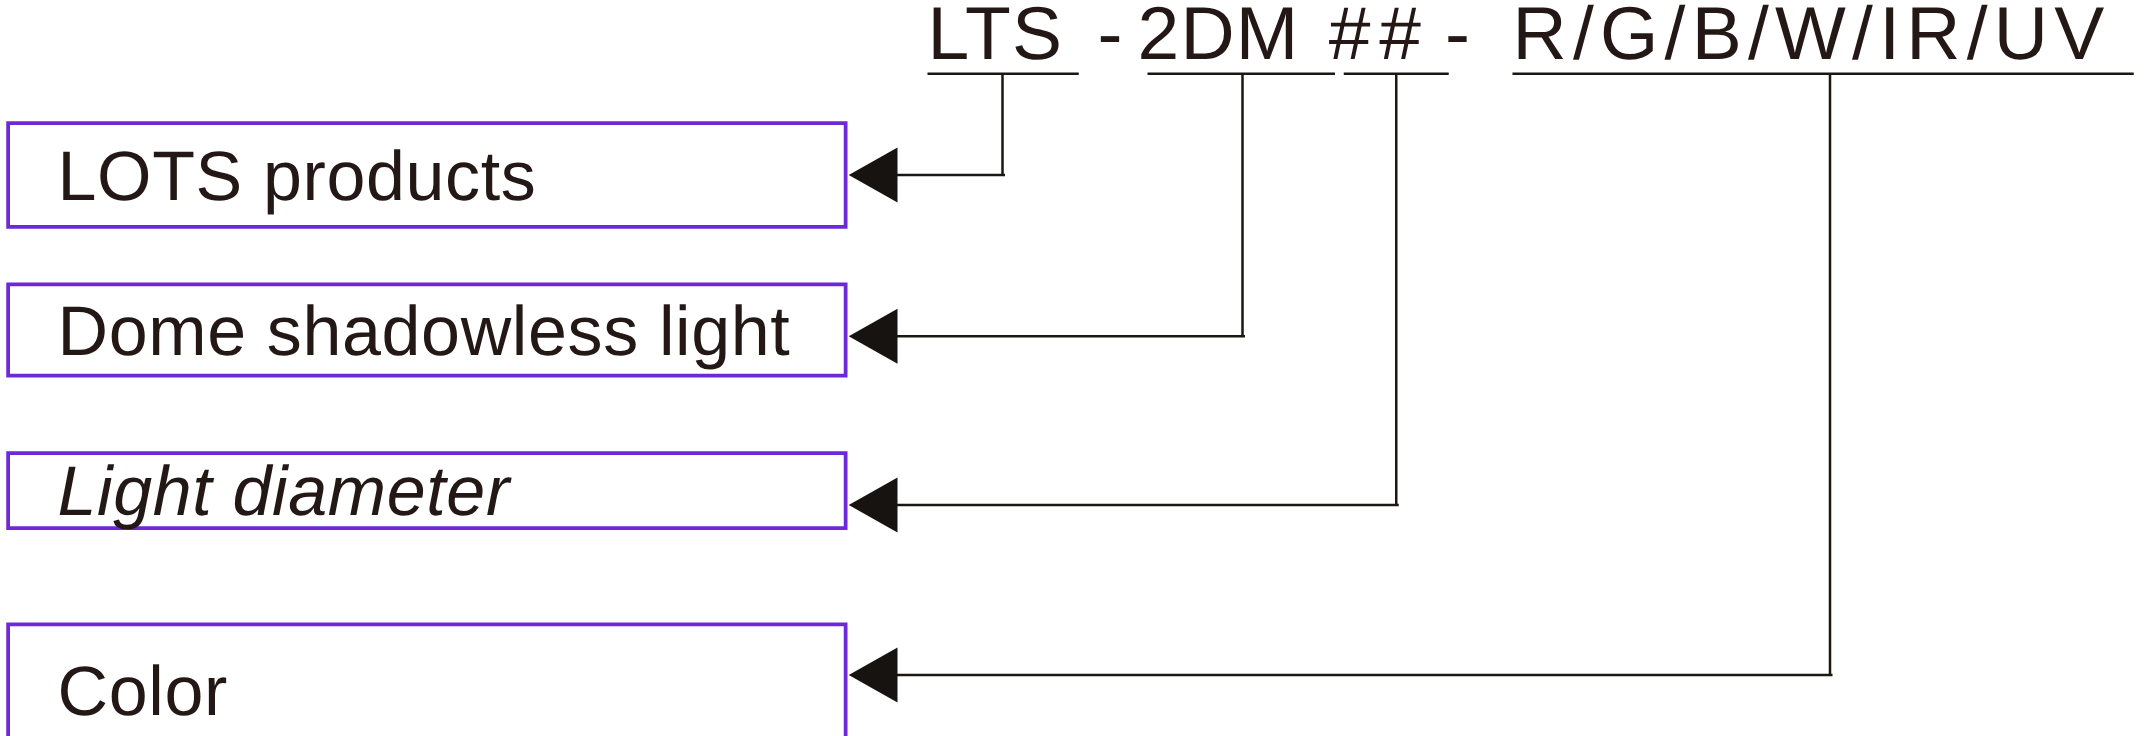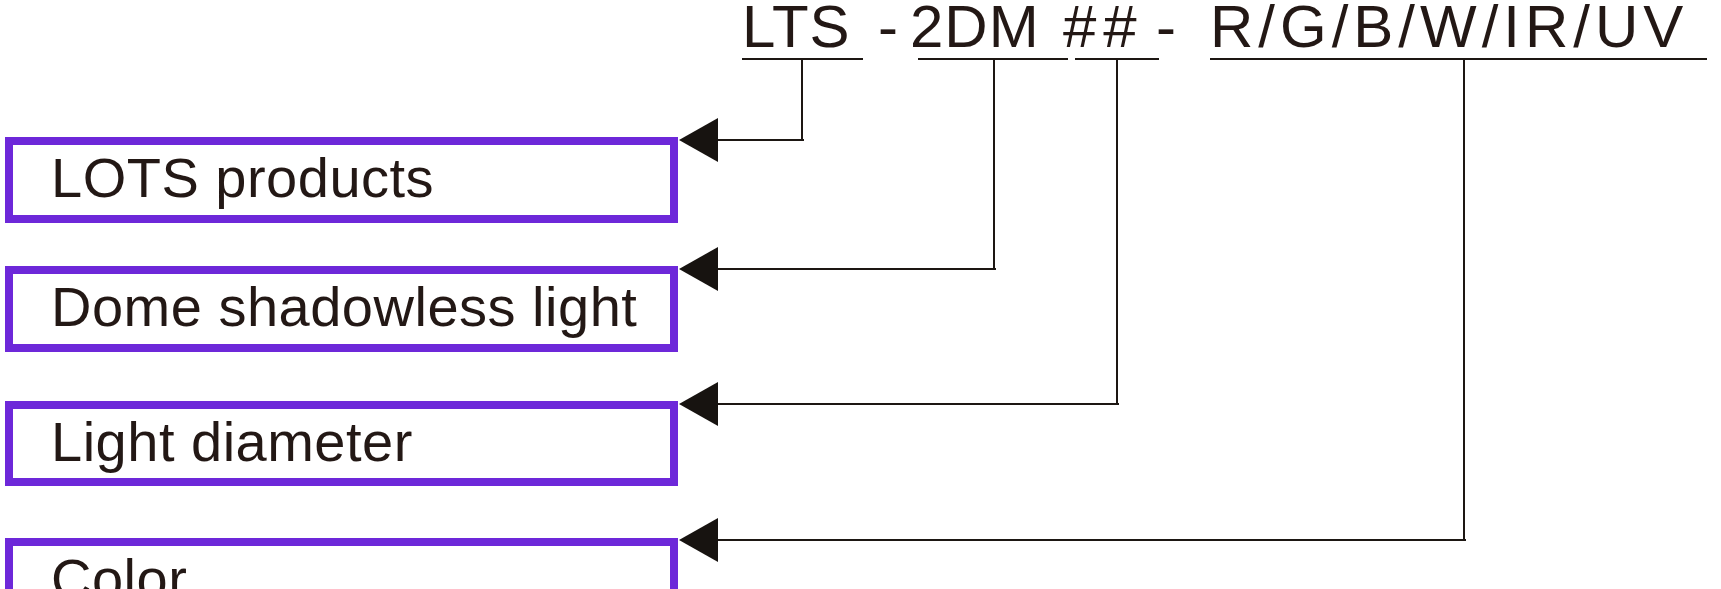--- a/index.html
+++ b/index.html
@@ -9,35 +9,34 @@
     background:#ffffff;
     font-family:"Liberation Sans", sans-serif;
     overflow:hidden;
     padding-left:43px;
   }
   
   .label-box{
     position:absolute;
     left:5px;width:673px;
     box-sizing:border-box;
-    border:8px solid #6d28d9;
+    border:3px solid #6d28d9;
     background:#ffffff;
-    display:flex;align-items:flex-start;
+    display:flex;align-items:center;
     padding-left:38px;
-    margin-top:40px;
   }
   .label-box .box-text{
     font-size:56px;
     color:#231815;
     letter-spacing:0.5px;
     white-space:nowrap;
   }
   #box-1{top:97px;height:86px;}
-  #box-2{top:226px;height:86px;}
-  #box-3{top:361px;height:85px;}
+  #box-2{top:226px;height:76px;}
+  #box-3{top:361px;height:63px;font-style:italic;}
   #box-4{top:498px;height:108px;}
   
   .code-seg{
     position:absolute;
     top:-4px;
     font-size:60px;
     line-height:62px;
     color:#231815;
     letter-spacing:1px;
     white-space:pre;

